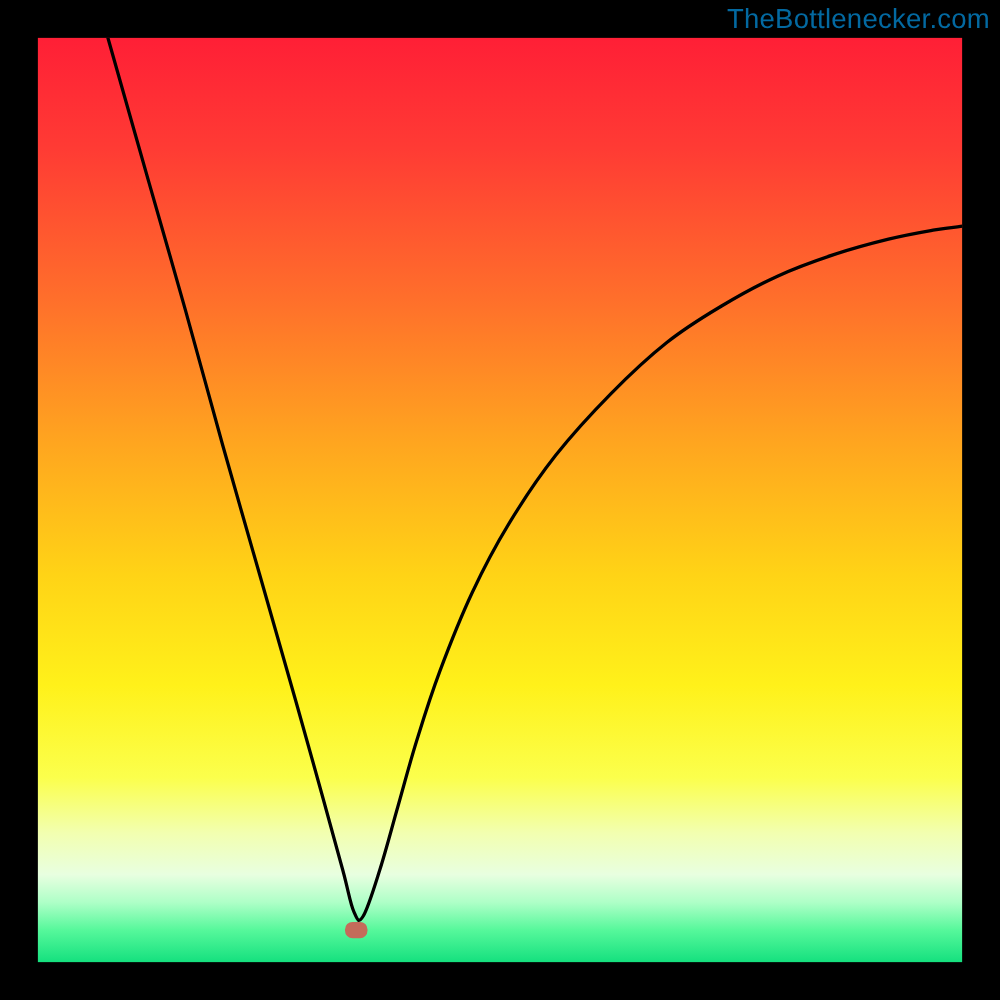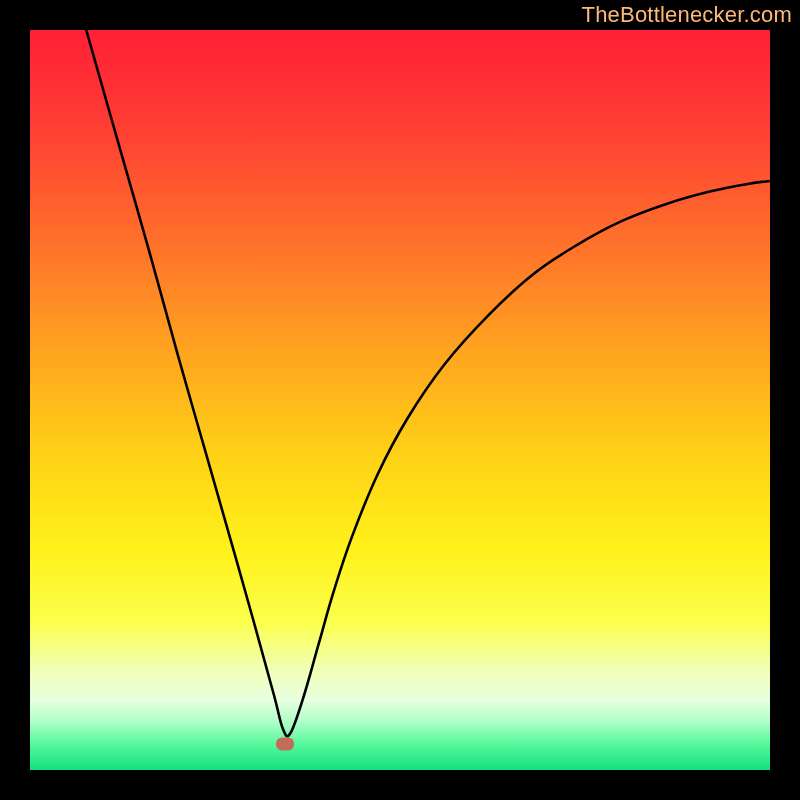--- a/index.html
+++ b/index.html
@@ -14,21 +14,21 @@
   .frame {
     position: absolute;
     left: 0; top: 0;
     width: 800px; height: 800px;
     background: #000;
   }
   .source-label {
     position: absolute;
     top: 2px;
     right: 8px;
-    color: #fdba74;
+    color: #0369a1;
     font-size: 22px;
     letter-spacing: 0.2px;
     font-weight: 400;
   }
   .plot {
     position: absolute;
     left: 30px;
     top: 30px;
     width: 740px;
     height: 740px;

